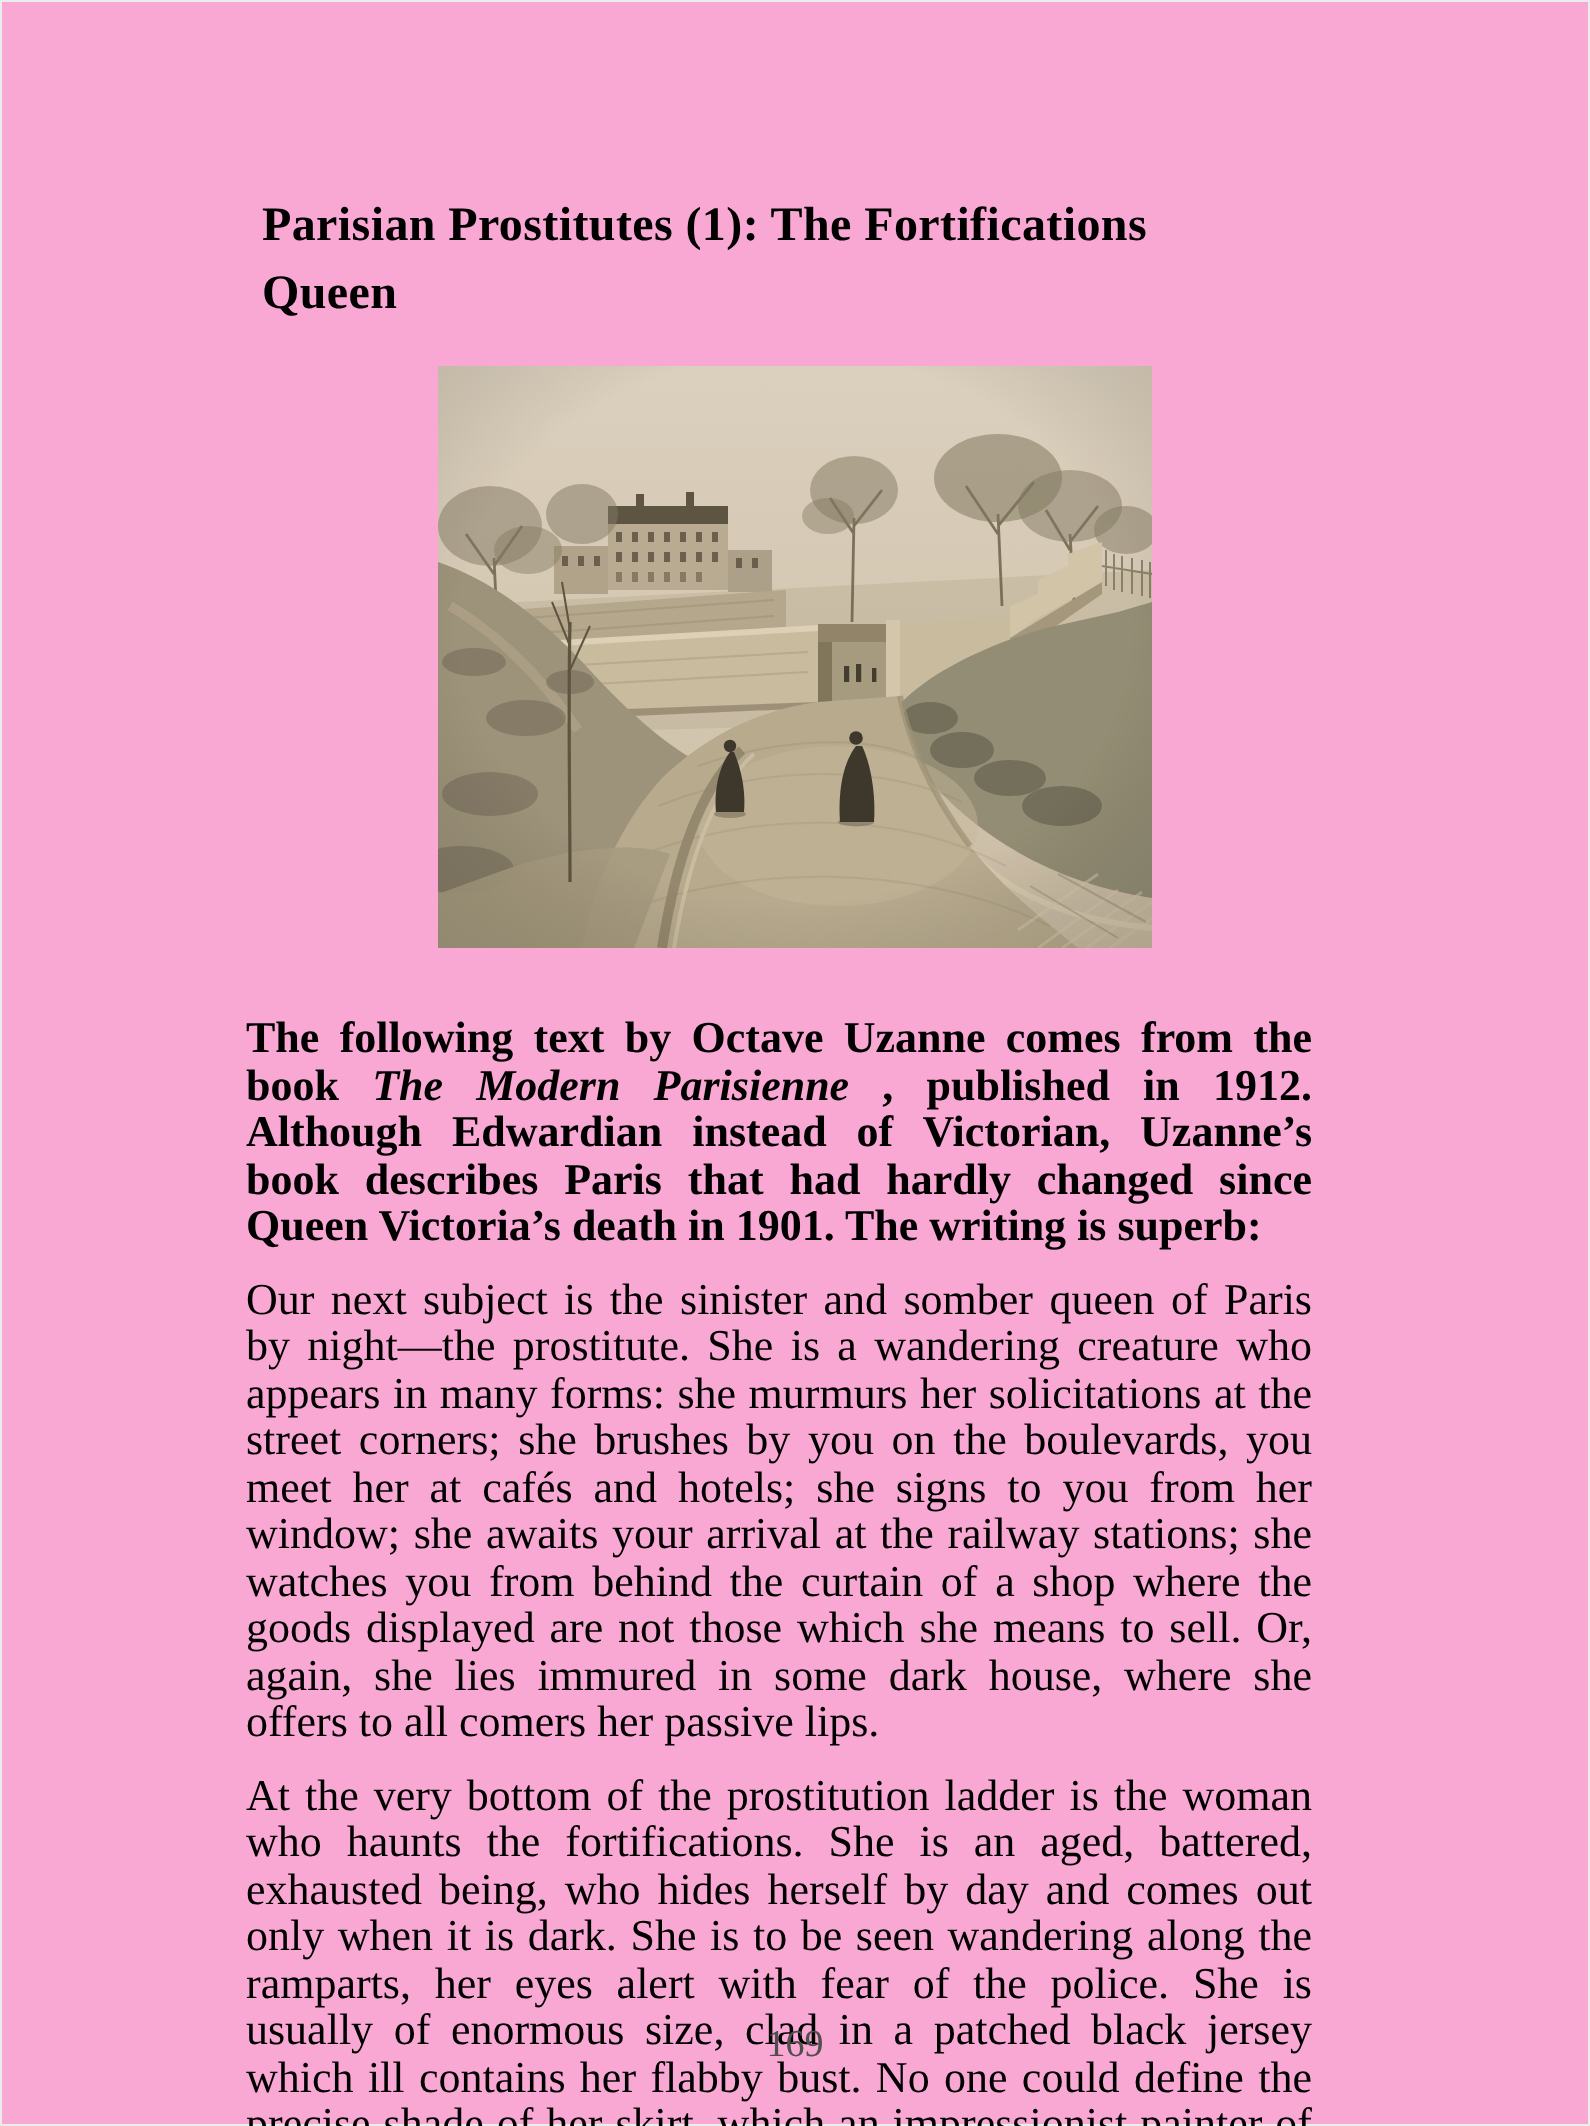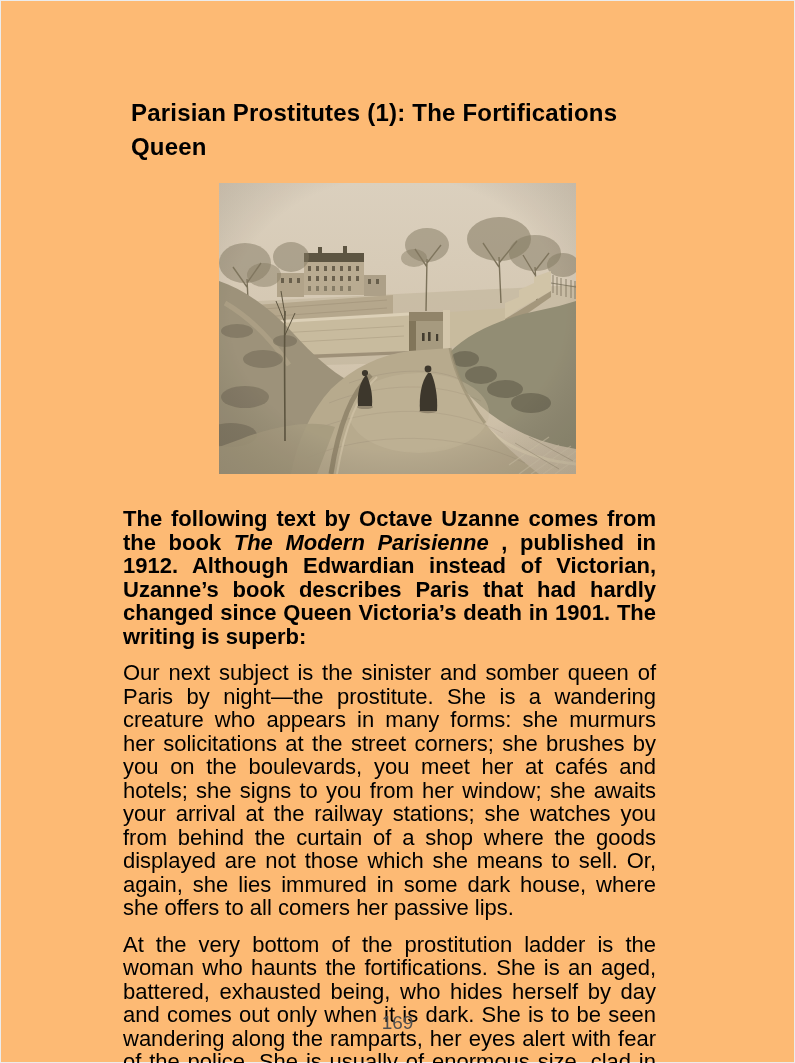--- a/index.html
+++ b/index.html
@@ -1,18 +1,18 @@
 <!DOCTYPE html>
 <html><head>
 <meta charset="utf-8">
 <style>
   html,body{margin:0;padding:0;background:#ffffff;}
   .page{
-    position:relative;width:795px;height:1063px;background:#fdba74;
-    font-family:Liberation Sans, sans-serif;color:#000;
+    position:relative;width:795px;height:1063px;background:#f9a8d4;
+    font-family:Liberation Serif, serif;color:#000;
     box-shadow:inset 0 0 0 1px #ececec;overflow:hidden;
   }
   .title{
     position:absolute;left:131px;top:96px;width:545px;margin:0;
     font-size:24px;line-height:34px;font-weight:bold;letter-spacing:.2px;
   }
   .title-line{display:block;}
   .photo{position:absolute;left:219px;top:183px;width:357px;height:291px;margin:0;padding:0;}
   .photo svg{display:block;}
   .text{

